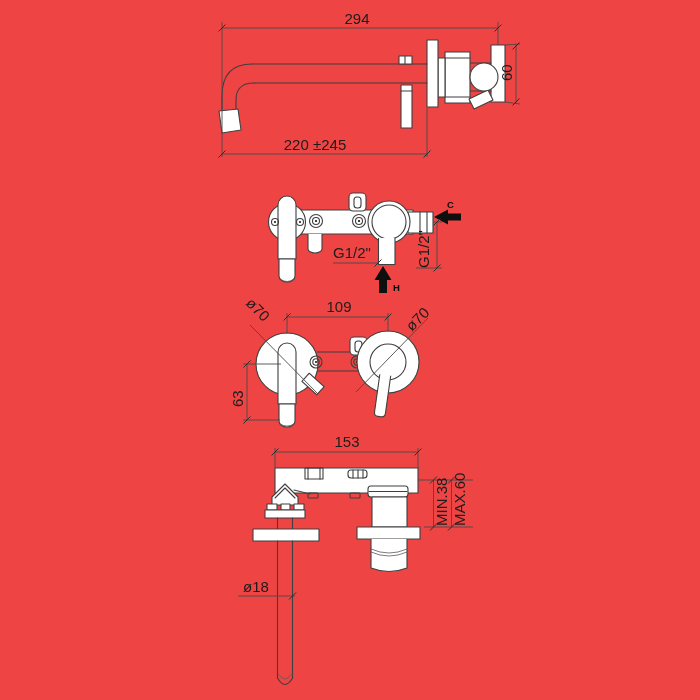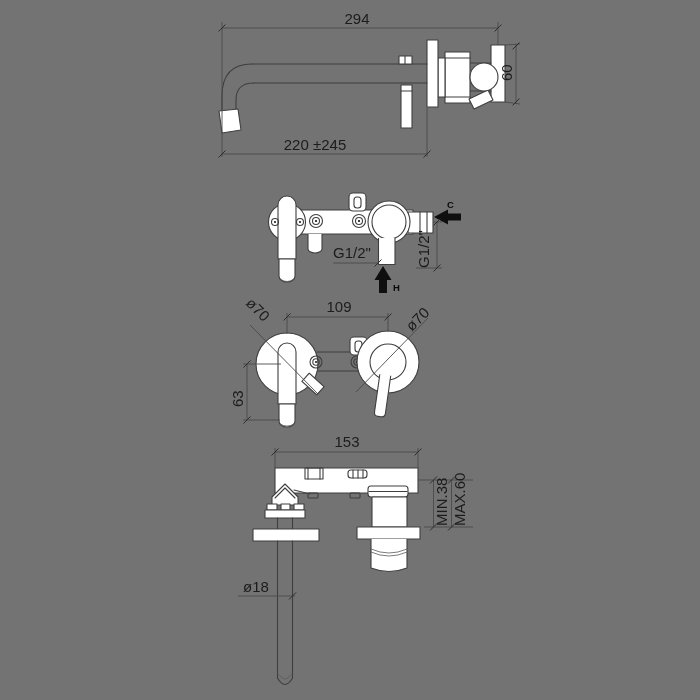--- a/index.html
+++ b/index.html
@@ -1,16 +1,16 @@
 <!DOCTYPE html>
 <html><head>
 <meta charset="utf-8">
 <style>
   html,body{margin:0;padding:0;background:#ffffff;}
-  #canvas{position:relative;width:700px;height:700px;background:#737373;overflow:hidden;}
+  #canvas{position:relative;width:700px;height:700px;background:#ef4444;overflow:hidden;}
   svg{display:block;}
   .s  {stroke:#3f3f3f;stroke-width:1.1;fill:none;stroke-linecap:round;stroke-linejoin:round;}
   .sf {stroke:#3f3f3f;stroke-width:1.1;fill:#ffffff;stroke-linejoin:round;}
   .thin{stroke:#5a5a5a;stroke-width:0.8;fill:none;}
   .d  {stroke:#4a4a4a;stroke-width:0.9;fill:none;}
   .tick{stroke:#2e2e2e;stroke-width:1;}
   .txt{font:15px "Liberation Sans",sans-serif;fill:#1c1c1c;}
   .txtb{font:bold 9.5px "Liberation Sans",sans-serif;fill:#0a0a0a;}
   .blk{fill:#0f0f0f;stroke:none;}
 </style>

